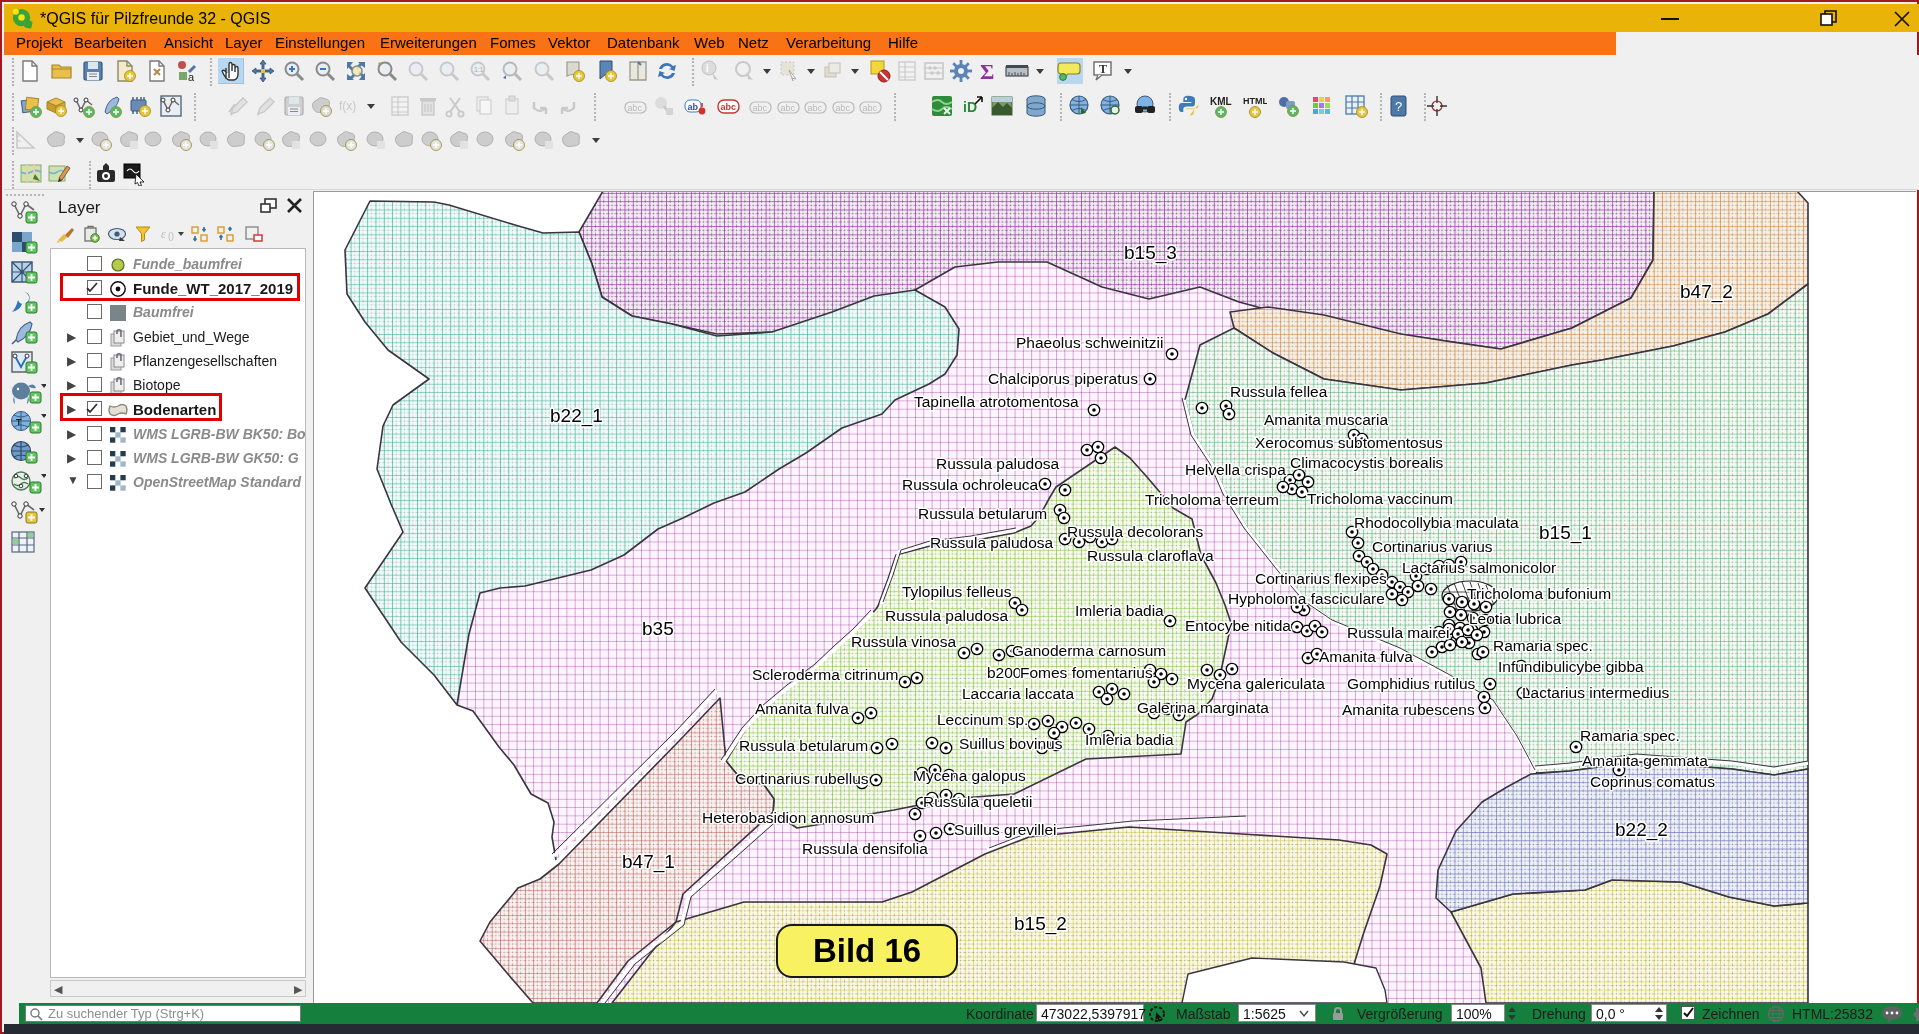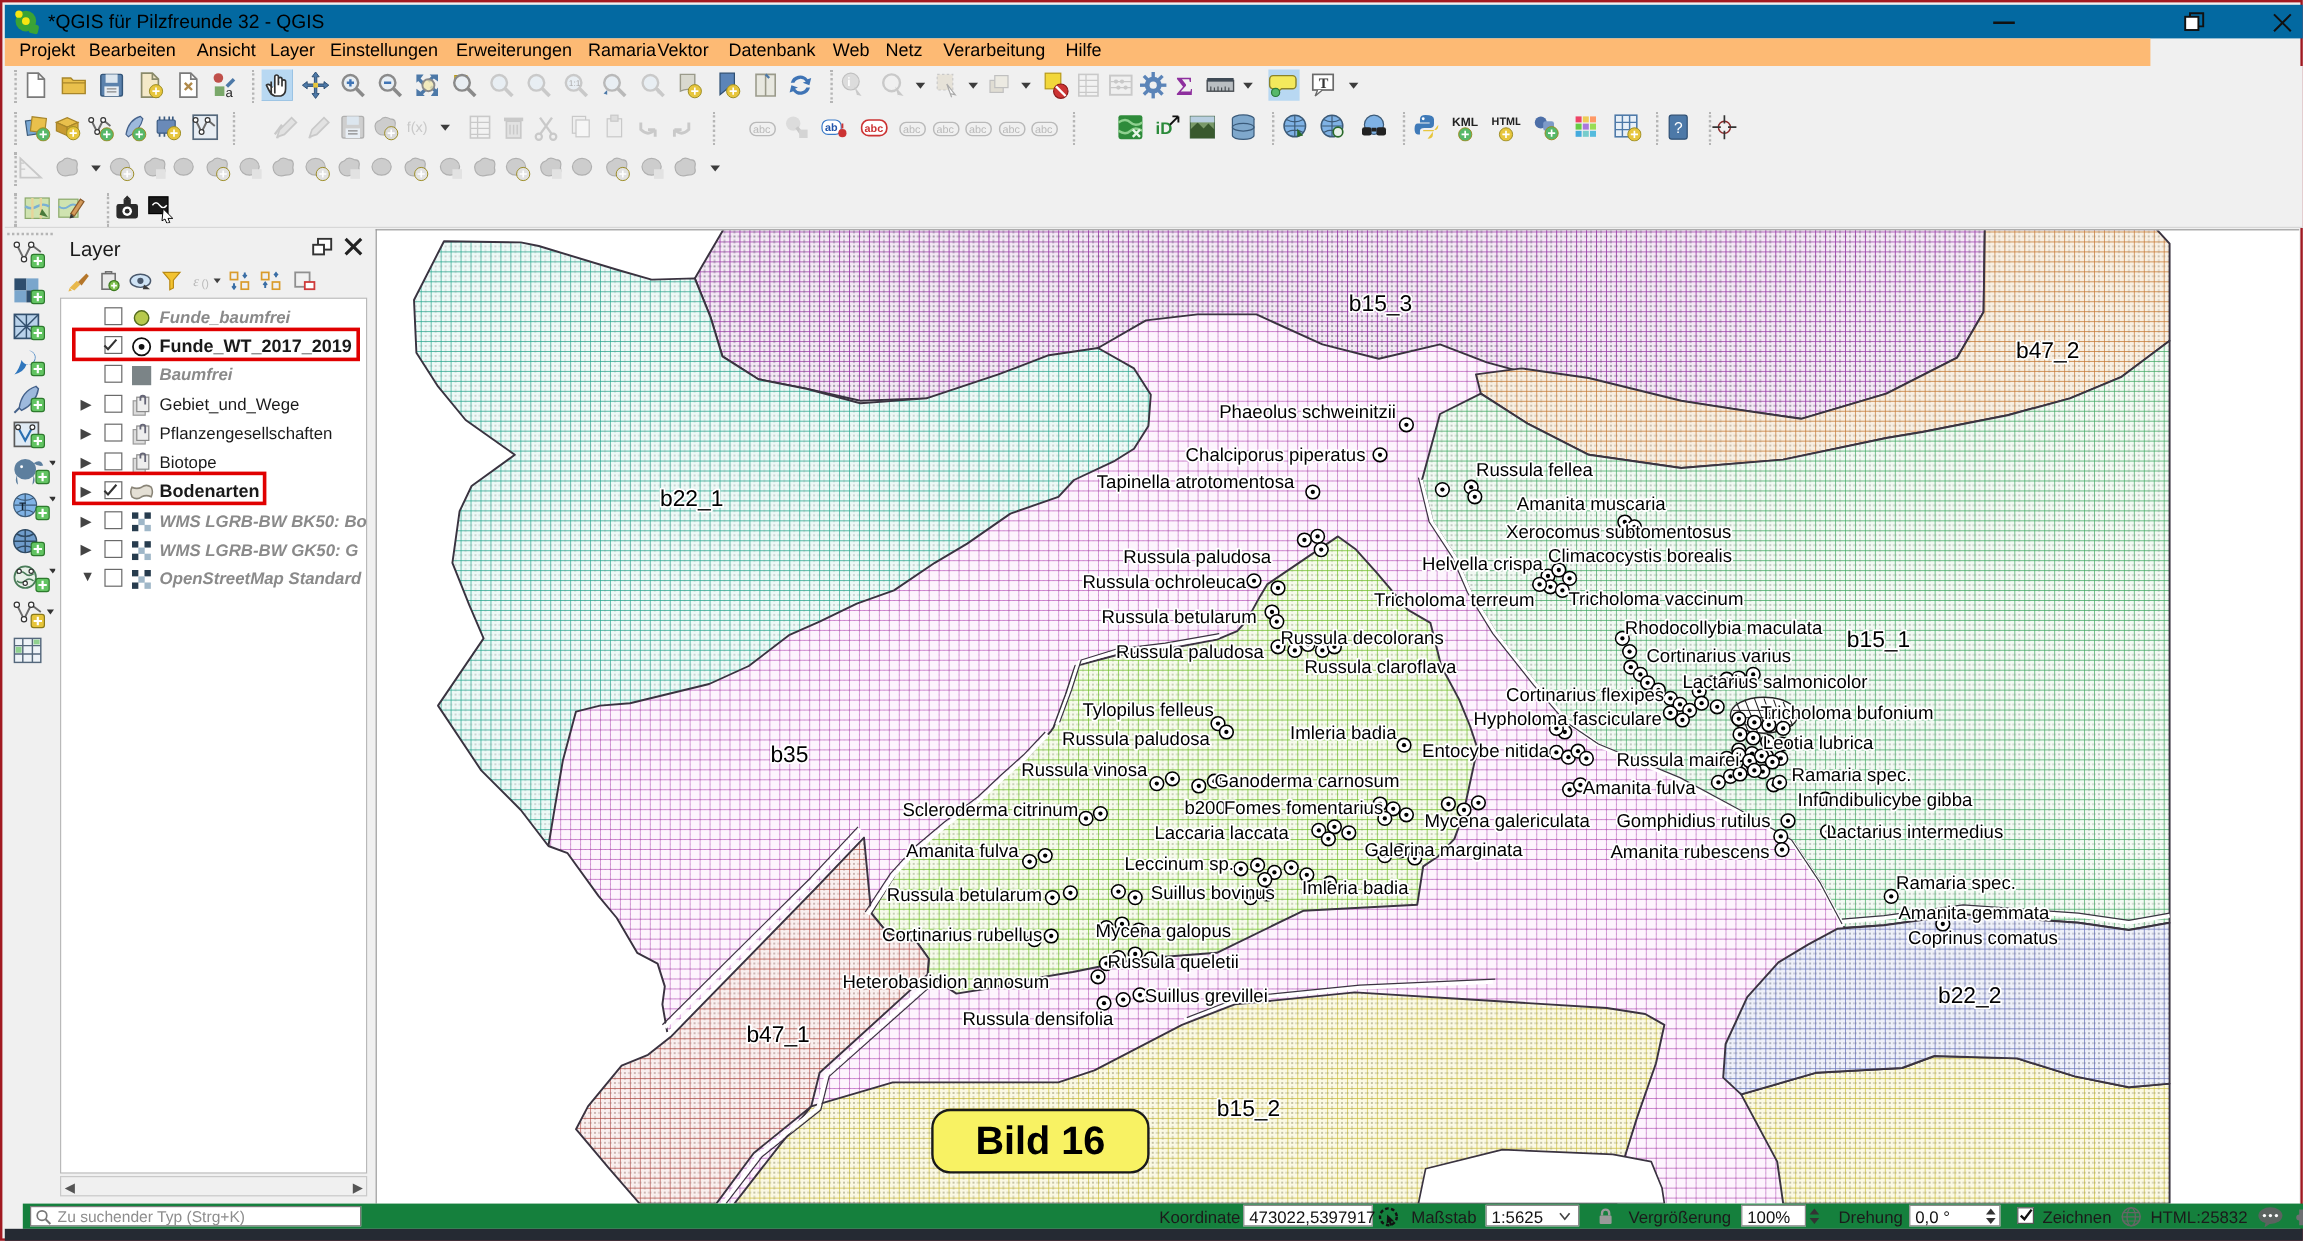--- a/index.html
+++ b/index.html
@@ -1,21 +1,21 @@
 <!DOCTYPE html>
 <html><head>
 <meta charset="utf-8">
 <style>
 * { margin:0; padding:0; box-sizing:border-box; }
 html,body { width:1919px; height:1034px; overflow:hidden; font-family:"Liberation Sans", sans-serif; }
 #win { position:absolute; left:0; top:0; width:1919px; height:1034px; background:#f0f0f0; border:2px solid #a11a22; }
 .abs { position:absolute; }
-#titlebar { left:2px; top:2px; width:1915px; height:28px; background:#0369a1; }
+#titlebar { left:2px; top:2px; width:1915px; height:28px; background:#eab308; }
 #titletext { left:36px; top:6px; font-size:16px; color:#000; }
-#menubar { left:2px; top:30px; width:1788px; height:23px; background:#fdba74; }
+#menubar { left:2px; top:30px; width:1612px; height:23px; background:#f97316; }
 .menuitem { position:absolute; top:2px; font-size:15px; color:#000; }
 #toolbars { left:2px; top:53px; width:1915px; height:135px; background:#f0f0f0; border-bottom:1px solid #d7d7d7;}
 #leftdock { left:2px; top:188px; width:44px; height:813px; background:#f0f0f0; }
 #panel { left:46px; top:188px; width:262px; height:813px; background:#f0f0f0; }
 #paneltitle { left:10px; top:8px; font-size:17px; color:#1a1a1a; }
 #panellist { left:2px; top:58px; width:256px; height:730px; background:#ffffff; border:1px solid #b9b9b9; }
 .row { position:absolute; left:0; width:254px; height:24px; font-size:14px; color:#1a1a1a; }
 .rowtext { position:absolute; left:82px; top:3px; white-space:nowrap; }
 .gray { color:#8a8a8a; font-style:italic; font-weight:bold; }
 .bold { font-weight:bold; }
@@ -51,21 +51,21 @@
         <path d="M3 3 L17 17 M17 3 L3 17" stroke="#111" stroke-width="1.7"></path>
       </svg>
  </div>
  <div class="abs" id="menubar">
    <div class="menuitem" style="left:12px">Projekt</div>
    <div class="menuitem" style="left:70px">Bearbeiten</div>
    <div class="menuitem" style="left:160px">Ansicht</div>
    <div class="menuitem" style="left:221px">Layer</div>
    <div class="menuitem" style="left:271px">Einstellungen</div>
    <div class="menuitem" style="left:376px">Erweiterungen</div>
-   <div class="menuitem" style="left:486px">Ramaria</div>
+   <div class="menuitem" style="left:486px">Fomes</div>
    <div class="menuitem" style="left:544px">Vektor</div>
    <div class="menuitem" style="left:603px">Datenbank</div>
    <div class="menuitem" style="left:690px">Web</div>
    <div class="menuitem" style="left:734px">Netz</div>
    <div class="menuitem" style="left:782px">Verarbeitung</div>
    <div class="menuitem" style="left:884px">Hilfe</div>
  </div>
  <div class="abs" id="toolbars">
       <div class="abs" style="left:8px;top:3px;width:0;height:28px;border-left:2px dotted #b5b5b5"></div>
       <svg class="abs" style="left:14px;top:4px" width="24" height="24" viewBox="0 0 24 24">

